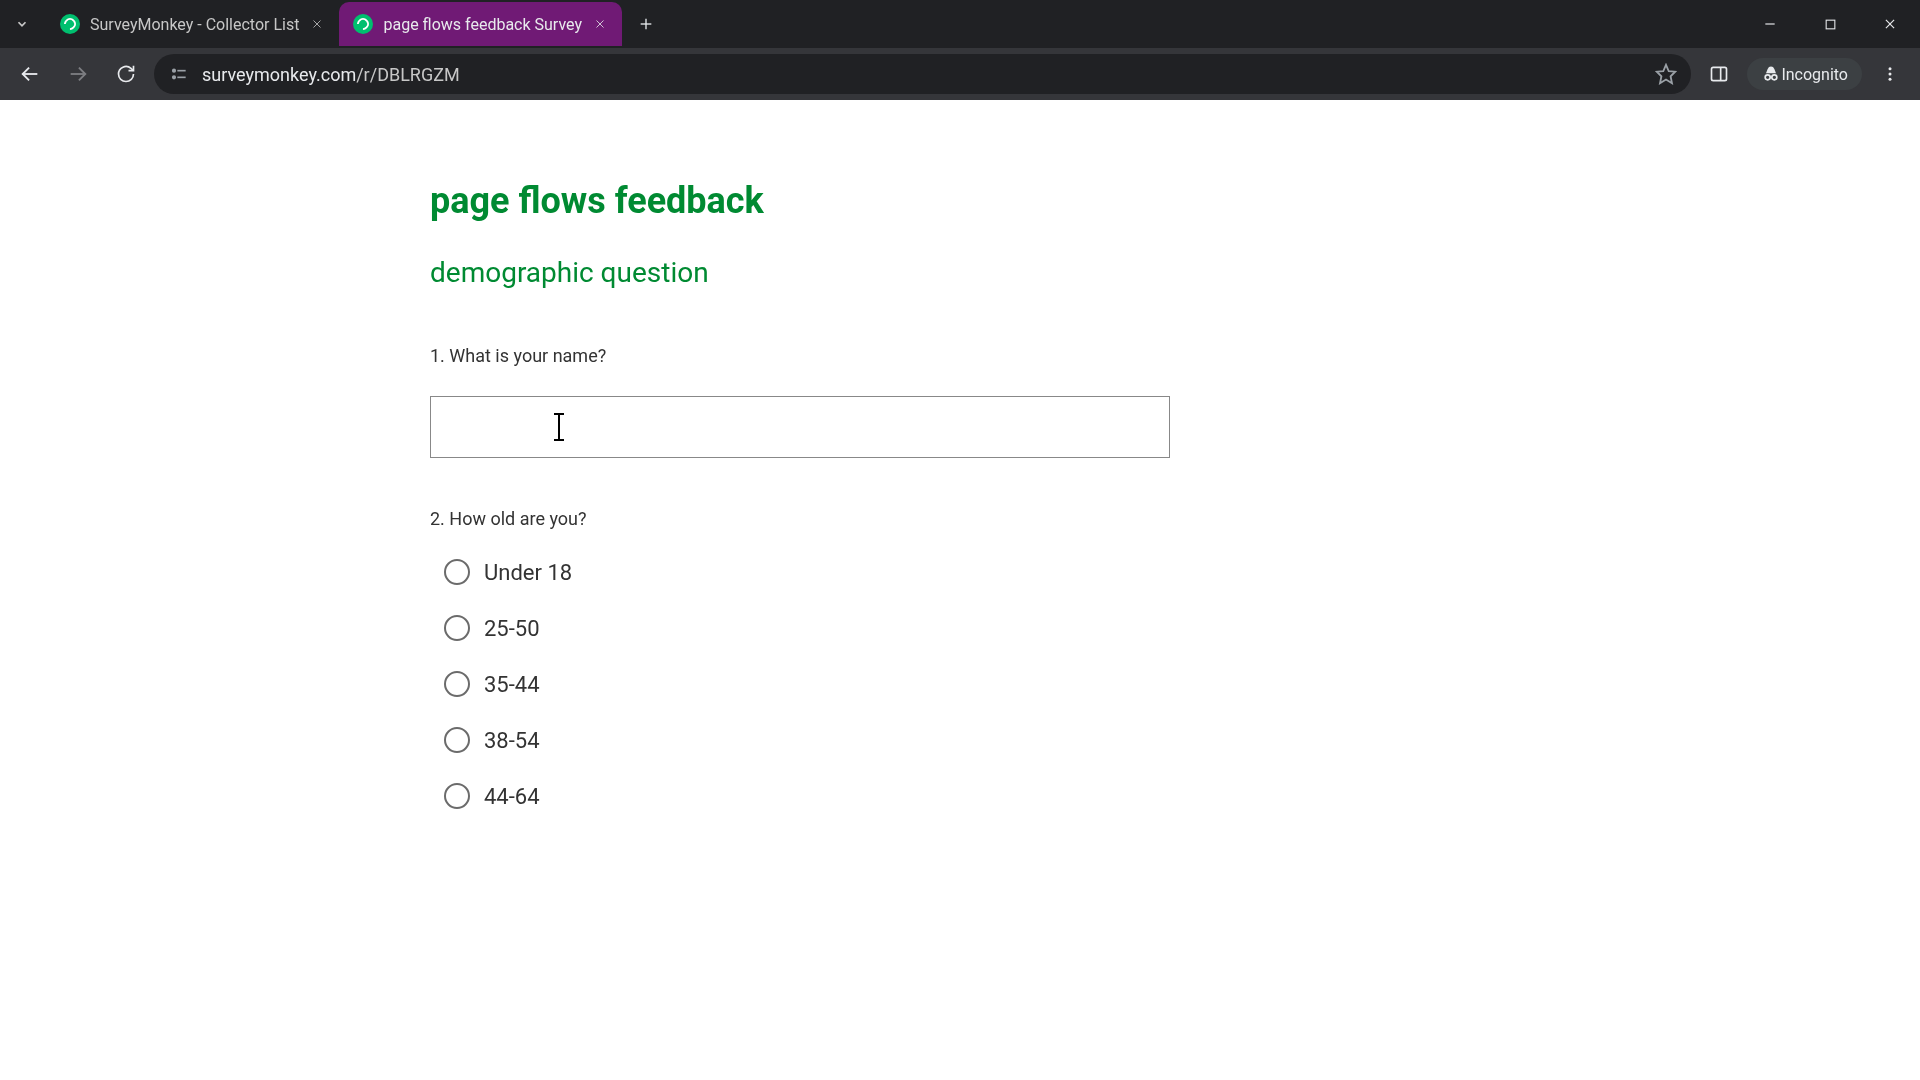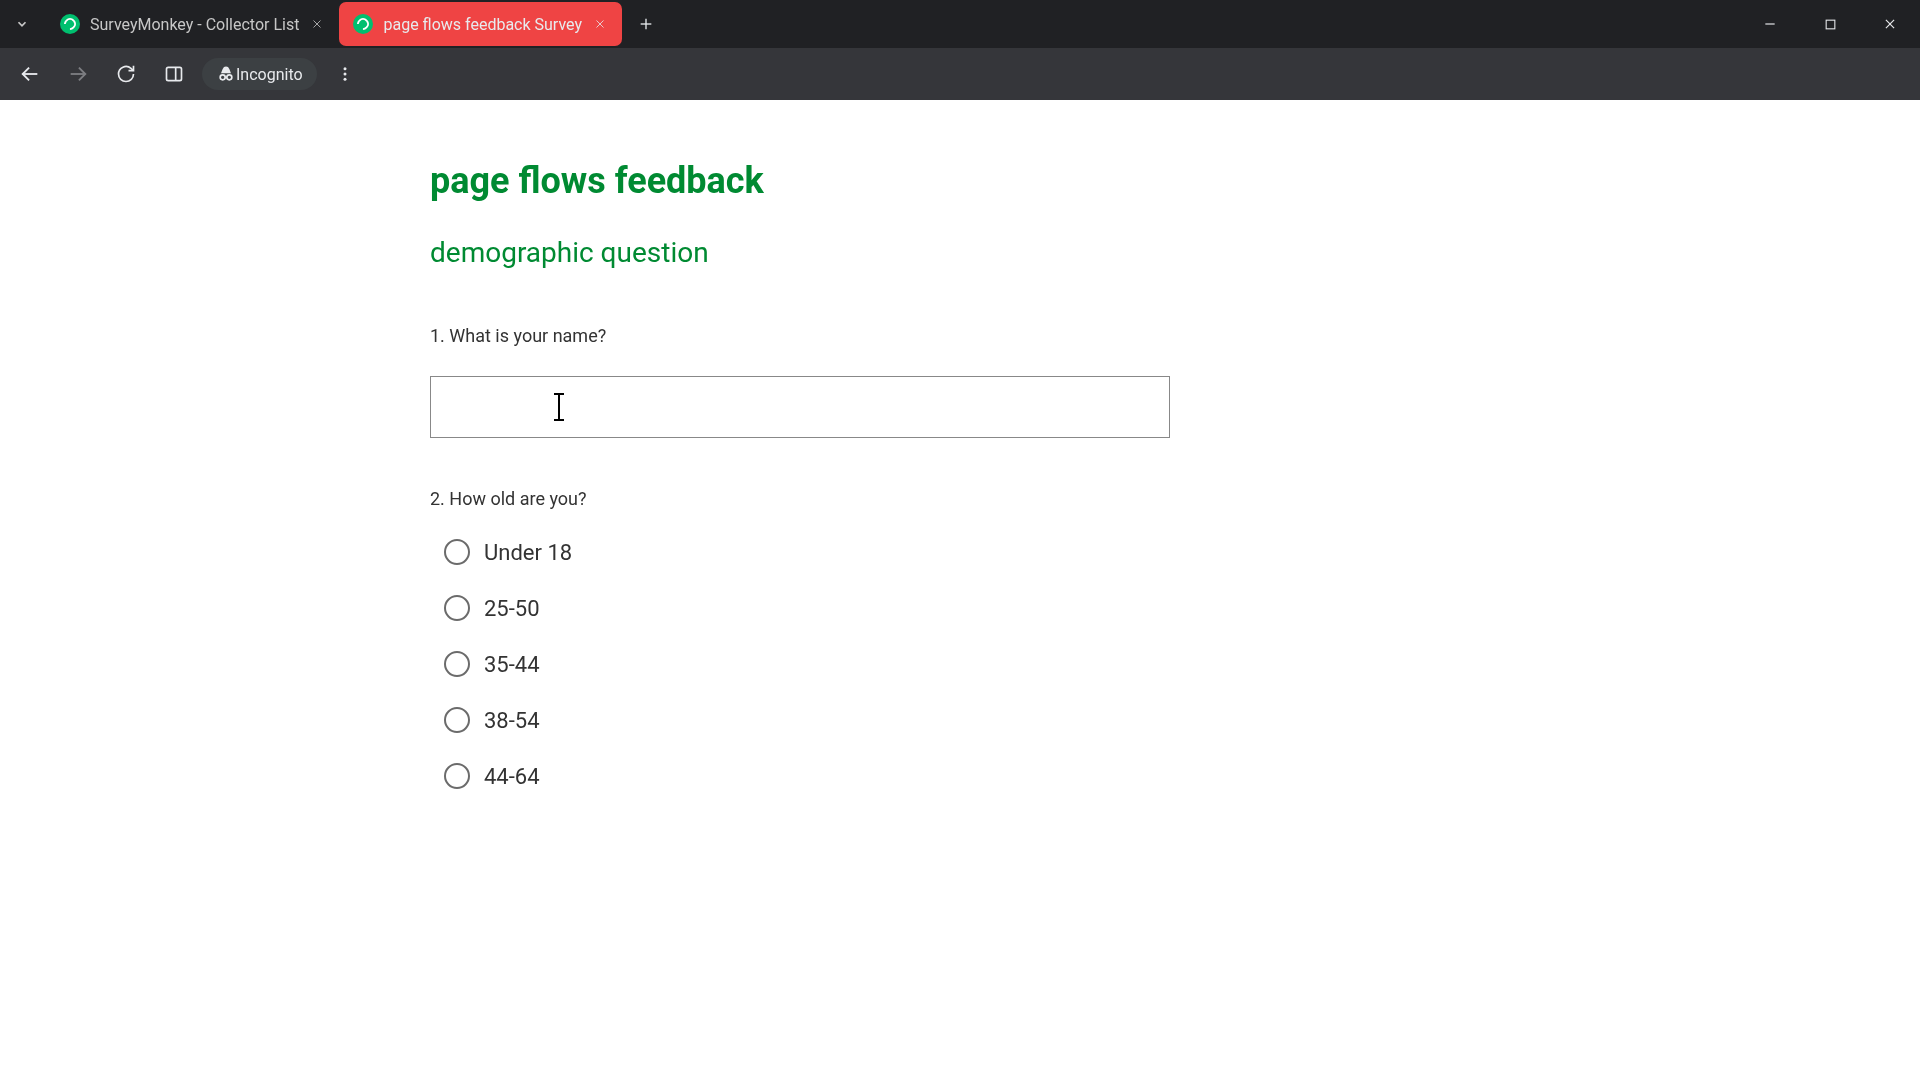--- a/index.html
+++ b/index.html
@@ -40,23 +40,22 @@
   padding: 0 14px;
   min-width: 280px;
   max-width: 300px;
   border-radius: 10px 10px 0 0;
   gap: 10px;
   cursor: pointer;
   font-size: 16px;
   color: #c7c7c7;
 }
 .tab.active {
-  background: #ef4444;
-  color: #e8eaed;
-  border-radius: 7px;
+  background: #701a75;
+  color: #e8eaed;
 }
 .tab .favicon {
   width: 20px;
   height: 20px;
   background: #00bf6f;
   border-radius: 50%;
   flex: 0 0 auto;
   position: relative;
 }
 .tab .favicon::after {
@@ -168,21 +167,21 @@
 
 .viewport {
   position: relative;
   height: calc(1080px - 100px);
   background: #fff;
   overflow-y: scroll;
 }
 .survey-container {
   width: 1060px;
   margin: 0 auto;
-  padding: 60px 0 40px 0;
+  padding: 80px 0 40px 0;
 }
 .survey-title {
   font-size: 36px;
   font-weight: 700;
   color: #008a32;
   margin-bottom: 34px;
 }
 .section-title {
   font-size: 28px;
   font-weight: 400;
@@ -337,20 +336,40 @@
         </svg>
     </div>
     <div class="tb-btn">
       <svg width="20" height="20" viewBox="0 0 24 24" fill="none" stroke="#e8eaed" stroke-width="2">
           <path d="M21 2v6h-6"></path>
           <path d="M3 12a9 9 0 0 1 15-6.7L21 8"></path>
           <path d="M3 12a9 9 0 0 0 18 0"></path>
         </svg>
     </div>
 
+    <div class="addr-bar">
+      <span class="secure">
+        <svg width="20" height="20" viewBox="0 0 24 24" fill="none" stroke="#9aa0a6" stroke-width="2">
+            <circle cx="6" cy="8" r="1.5" fill="#9aa0a6"></circle>
+            <circle cx="6" cy="16" r="1.5" fill="#9aa0a6"></circle>
+            <line x1="10" y1="8" x2="20" y2="8"></line>
+            <line x1="10" y1="16" x2="20" y2="16"></line>
+          </svg>
+      </span>
+      <span class="url">
+        <span class="domain">surveymonkey.com</span><span>/r/DBLRGZM</span>
+      </span>
+      <div class="addr-right">
+        <span>
+          <svg width="22" height="22" viewBox="0 0 24 24" fill="none" stroke="#9aa0a6" stroke-width="2">
+              <polygon points="12 2 15 9 22 9.5 17 14.5 18.5 22 12 18 5.5 22 7 14.5 2 9.5 9 9"></polygon>
+            </svg>
+        </span>
+      </div>
+    </div>
 
     <div class="tb-btn">
       <svg width="20" height="20" viewBox="0 0 24 24" fill="none" stroke="#e8eaed" stroke-width="2">
           <rect x="3" y="4" width="18" height="16" rx="2"></rect>
           <line x1="14" y1="4" x2="14" y2="20"></line>
         </svg>
     </div>
 
     <div class="incognito-pill">
       <span>

